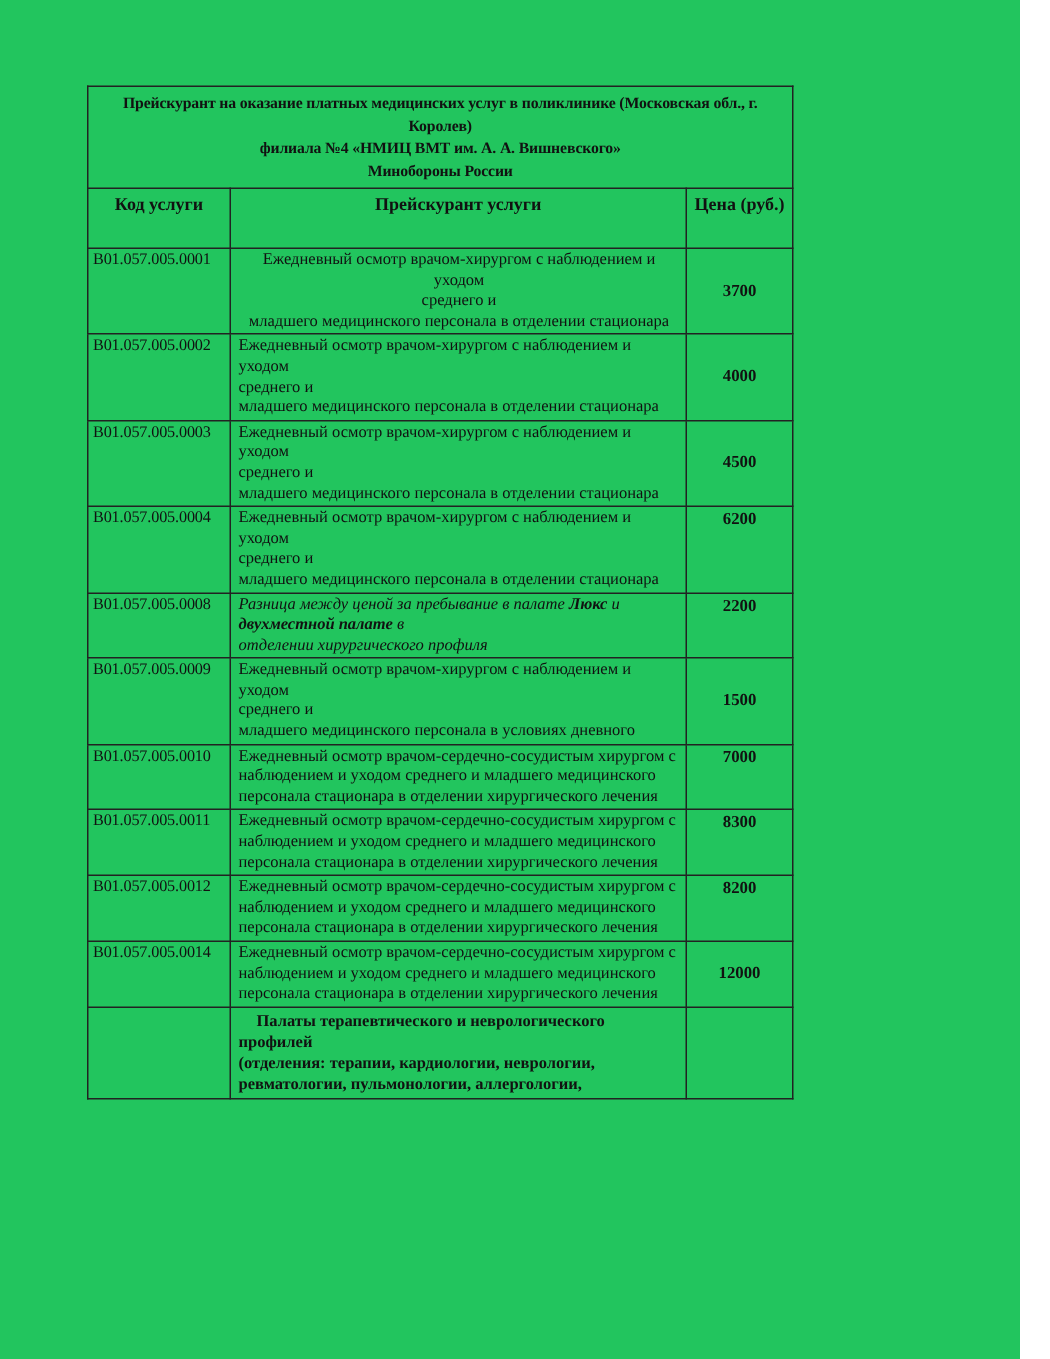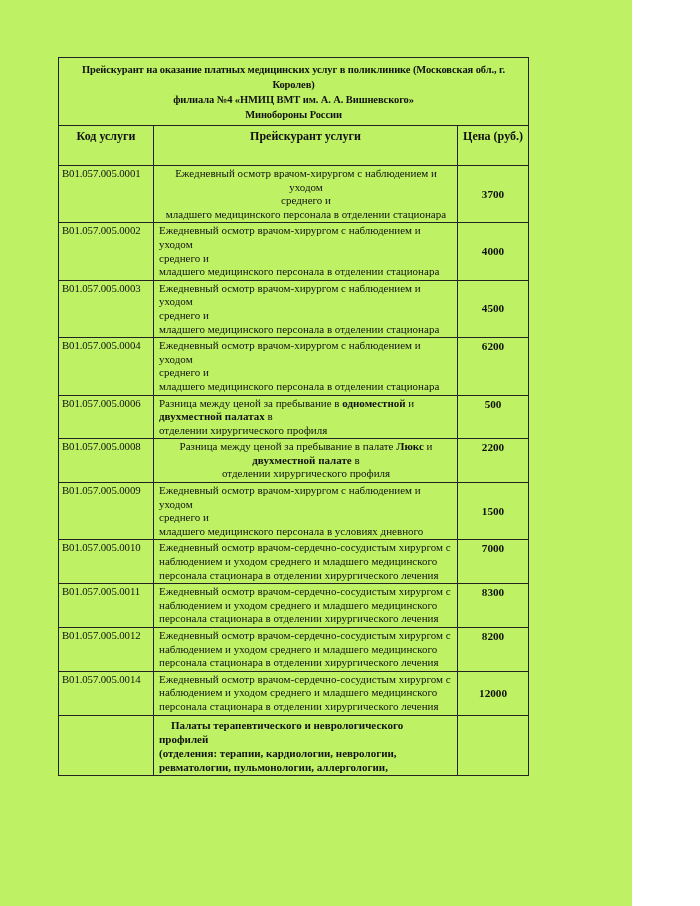--- a/index.html
+++ b/index.html
@@ -4,22 +4,22 @@
 <style>
   * { margin: 0; padding: 0; box-sizing: border-box; }
   html, body {
     width: 700px; height: 906px;
     background: #ffffff;
     font-family: "Liberation Serif", "DejaVu Serif", serif;
     color: #111111;
   }
   .page {
     position: relative;
-    width: 632px; height: 906px;
-    background: #bef264;
+    width: 680px; height: 906px;
+    background: #22c55e;
     overflow: hidden;
   }
   table.price-table {
     position: absolute;
     left: 58px; top: 57px;
     width: 470px;
     border-collapse: collapse;
     table-layout: fixed;
   }
   .price-table td, .price-table th {
@@ -116,30 +116,25 @@
     <td class="price-cell v-middle">4500</td>
   </tr>
 
   <tr>
     <td class="code-cell">В01.057.005.0004</td>
     <td class="name-cell" style="text-align: left;">Ежедневный осмотр врачом-хирургом с наблюдением и уходом<br>среднего и<br>младшего медицинского персонала в отделении стационара</td>
     <td class="price-cell v-top">6200</td>
   </tr>
 
 
-  <tr>
-    <td class="code-cell">В01.057.005.0006</td>
-    <td class="name-cell" style="text-align: left;">Разница между ценой за пребывание в <b>одноместной</b> и<br><b>двухместной палатах</b> в<br>отделении хирургического профиля</td>
-    <td class="price-cell v-top">500</td>
-  </tr>
 
 
   <tr>
     <td class="code-cell">В01.057.005.0008</td>
-    <td class="name-cell" style="text-align: center;">Разница между ценой за пребывание в палате <b>Люкс</b> и<br><b>двухместной палате</b> в<br>отделении хирургического профиля</td>
+    <td class="name-cell" style="text-align: left; font-style: italic;">Разница между ценой за пребывание в палате <b>Люкс</b> и<br><b>двухместной палате</b> в<br>отделении хирургического профиля</td>
     <td class="price-cell v-top">2200</td>
   </tr>
 
   <tr>
     <td class="code-cell">В01.057.005.0009</td>
     <td class="name-cell" style="text-align: left;">Ежедневный осмотр врачом-хирургом с наблюдением и уходом<br>среднего и<br>младшего медицинского персонала в условиях дневного</td>
     <td class="price-cell v-middle">1500</td>
   </tr>
 
   <tr>

